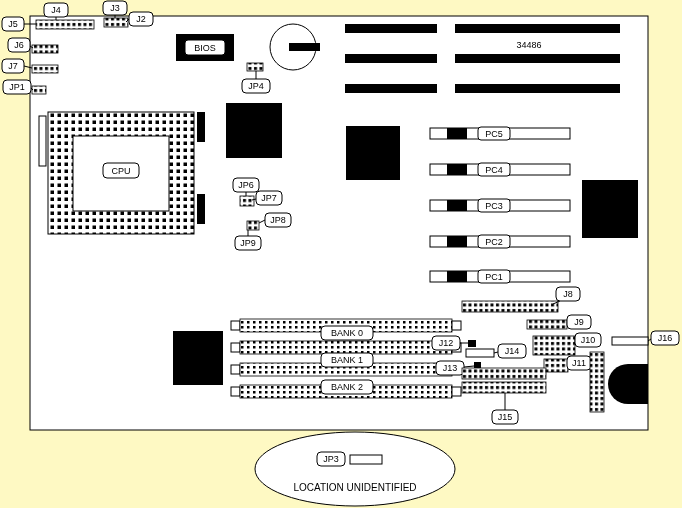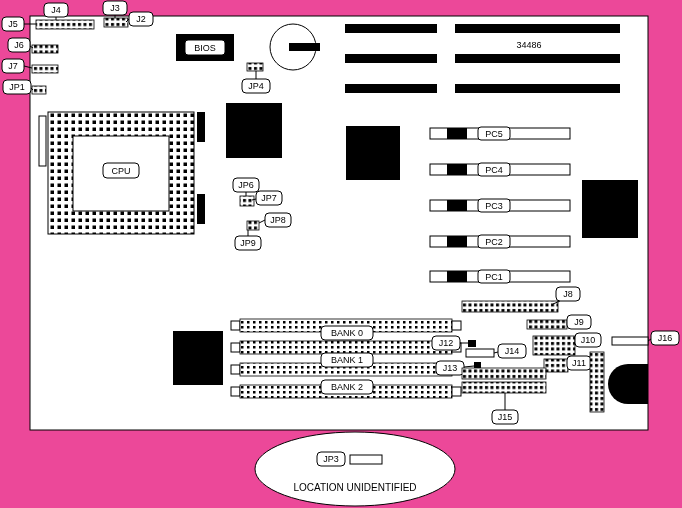--- a/index.html
+++ b/index.html
@@ -1,16 +1,16 @@
 <!DOCTYPE html>
 <html><head>
 <meta charset="utf-8">
 <style>
   html,body { margin:0; padding:0; background:#ffffff; }
-  .stage { width:682px; height:508px; position:relative; background:#ec4899; }
+  .stage { width:682px; height:508px; position:relative; background:#fef9c3; }
   svg { display:block; }
   .ltext { font:9px "Liberation Sans", sans-serif; fill:#000; text-anchor:middle; }
   .note  { font:10px "Liberation Sans", sans-serif; fill:#000; text-anchor:middle; }
   .chipnum { font:9px "Liberation Sans", sans-serif; fill:#000; text-anchor:middle; }
   .lbox { fill:#fff; stroke:#000; stroke-width:1; }
   .leader { stroke:#000; stroke-width:1; fill:none; }
   .blk { fill:#000; stroke:none; }
   .outline { fill:#ffffff; stroke:#000; stroke-width:1; }
   .conn { stroke:#000; stroke-width:0.8; }
   .slot { fill:#fff; stroke:#000; stroke-width:1; }

